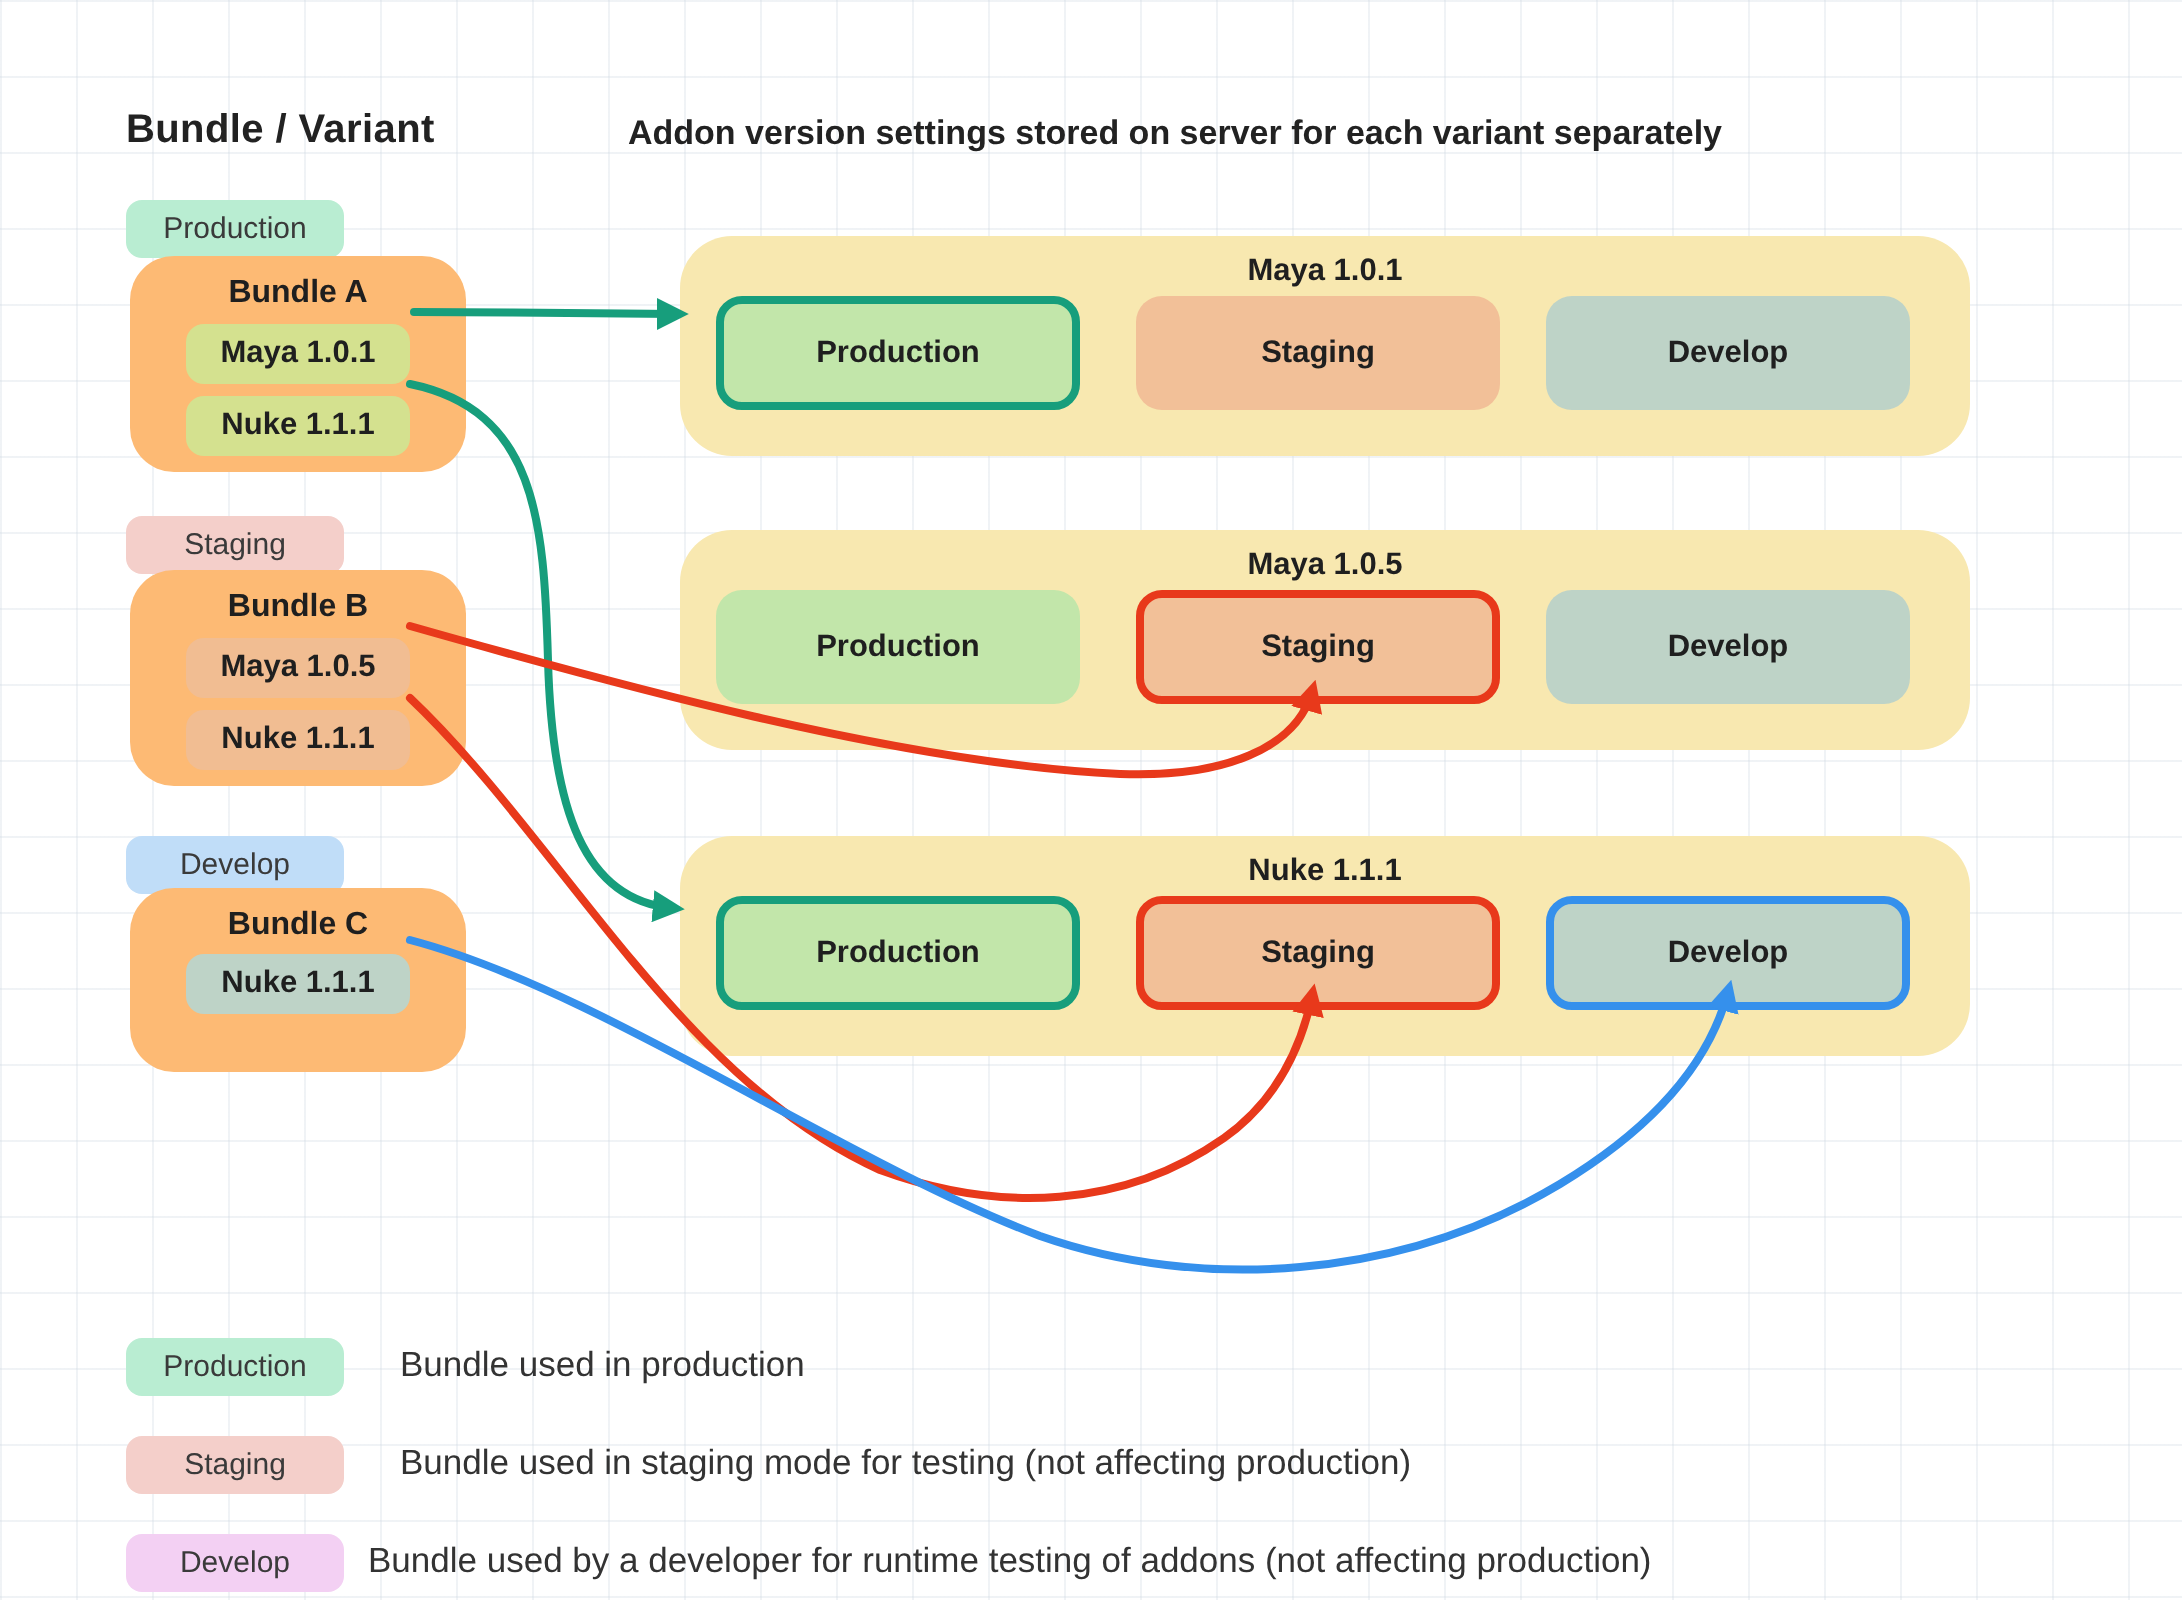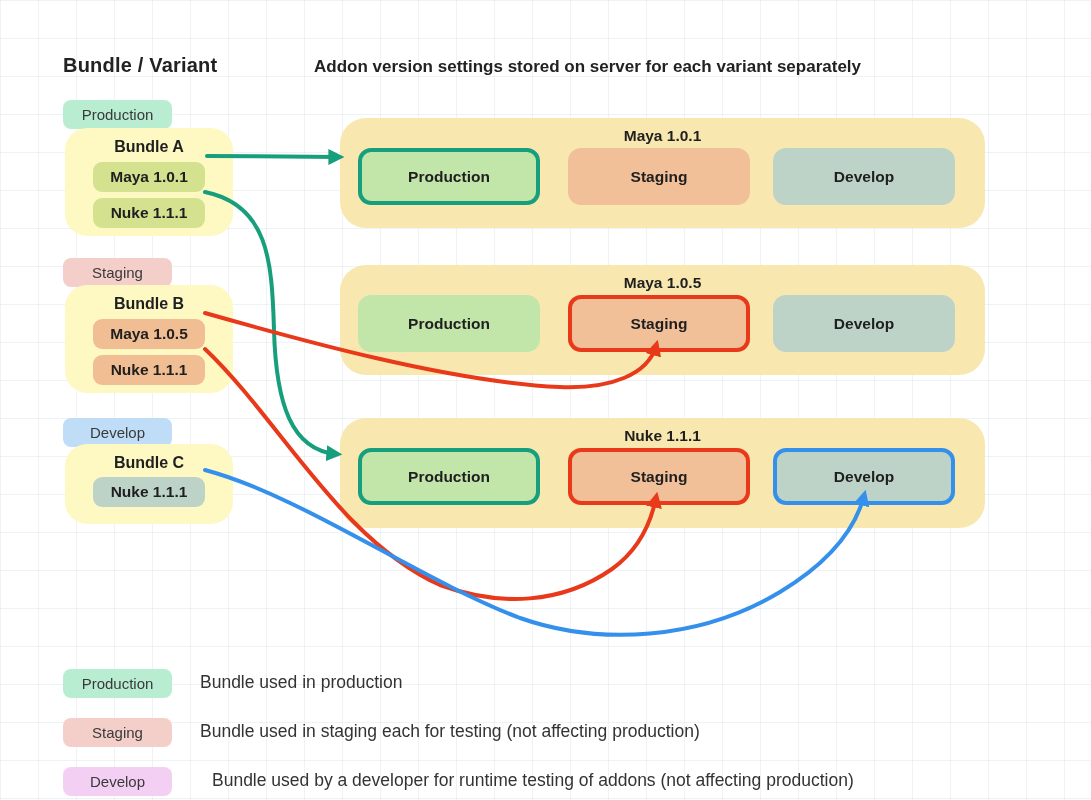--- a/index.html
+++ b/index.html
@@ -26,21 +26,21 @@
     width:109px; height:29px; border-radius:8px;
     display:flex; align-items:center; justify-content:center;
     font-size:15px; color:#3a3a3a;
   }
   .tag.mint   { background:#b9edd2; }
   .tag.rose   { background:#f4cfca; }
   .tag.blue   { background:#c0ddf8; }
   .tag.purple { background:#f3d0f3; }
 
   
-  .bundle-card { left:65px; width:168px; background:#fef9c3; border-radius:22px; }
+  .bundle-card { left:65px; width:168px; background:#fdba74; border-radius:22px; }
   .bundle-title { position:absolute; top:10px; left:0; width:100%; text-align:center;
                   font-weight:bold; font-size:16px; color:#1f1f1f; }
   .bundle-item {
     position:absolute; left:28px; width:112px; height:30px; border-radius:9px;
     display:flex; align-items:center; justify-content:center;
     font-weight:bold; font-size:15.5px; color:#1f1f1f;
   }
   .bundle-item.olive  { background:#d4e18f; }
   .bundle-item.orange { background:#f1bd92; }
   .bundle-item.sage   { background:#bed3c7; }
@@ -90,21 +90,21 @@
 </div>
 <div class="abs bundle-card" style="top:264px; height:108px;padding-left:40px;">
   <div class="bundle-title">Bundle B</div>
   <div class="bundle-item orange" style="top:34px;">Maya 1.0.5</div>
   <div class="bundle-item orange" style="top:70px;">Nuke 1.1.1</div>
 </div>
 
 <div class="abs tag blue" style="left:63px; top:397px;">
   <span>Develop</span>
 </div>
-<div class="abs bundle-card" style="top:423px; height:80px;">
+<div class="abs bundle-card" style="top:423px; height:92px;">
   <div class="bundle-title">Bundle C</div>
   <div class="bundle-item sage" style="top:33px;">Nuke 1.1.1</div>
 </div>
 
 <div class="abs variant-card" style="top:97px;">
   <div class="variant-title">Maya 1.0.1</div>
   <div class="slot pos0 green hl-teal">Production</div>
   <div class="slot pos1 orange">Staging</div>
   <div class="slot pos2 sage">Develop</div>
 </div>
@@ -143,18 +143,18 @@
 </svg>
 
 <div class="abs tag mint" style="left:63px; top:648px;">
   <span>Production</span>
 </div>
 <div class="abs legend-text" style="left:200px; top:651px;text-align:center;">Bundle used in production</div>
 
 <div class="abs tag rose" style="left:63px; top:697px;">
   <span>Staging</span>
 </div>
-<div class="abs legend-text" style="left:200px; top:700px;">Bundle used in staging each for testing (not affecting production)</div>
+<div class="abs legend-text" style="left:200px; top:700px;">Bundle used in staging mode for testing (not affecting production)</div>
 
 <div class="abs tag purple" style="left:63px; top:746px;">
   <span>Develop</span>
 </div>
-<div class="abs legend-text" style="left:212px; top:749px;">Bundle used by a developer for runtime testing of addons (not affecting production)</div>
+<div class="abs legend-text" style="left:184px; top:749px;">Bundle used by a developer for runtime testing of addons (not affecting production)</div>
 
 </body></html>

